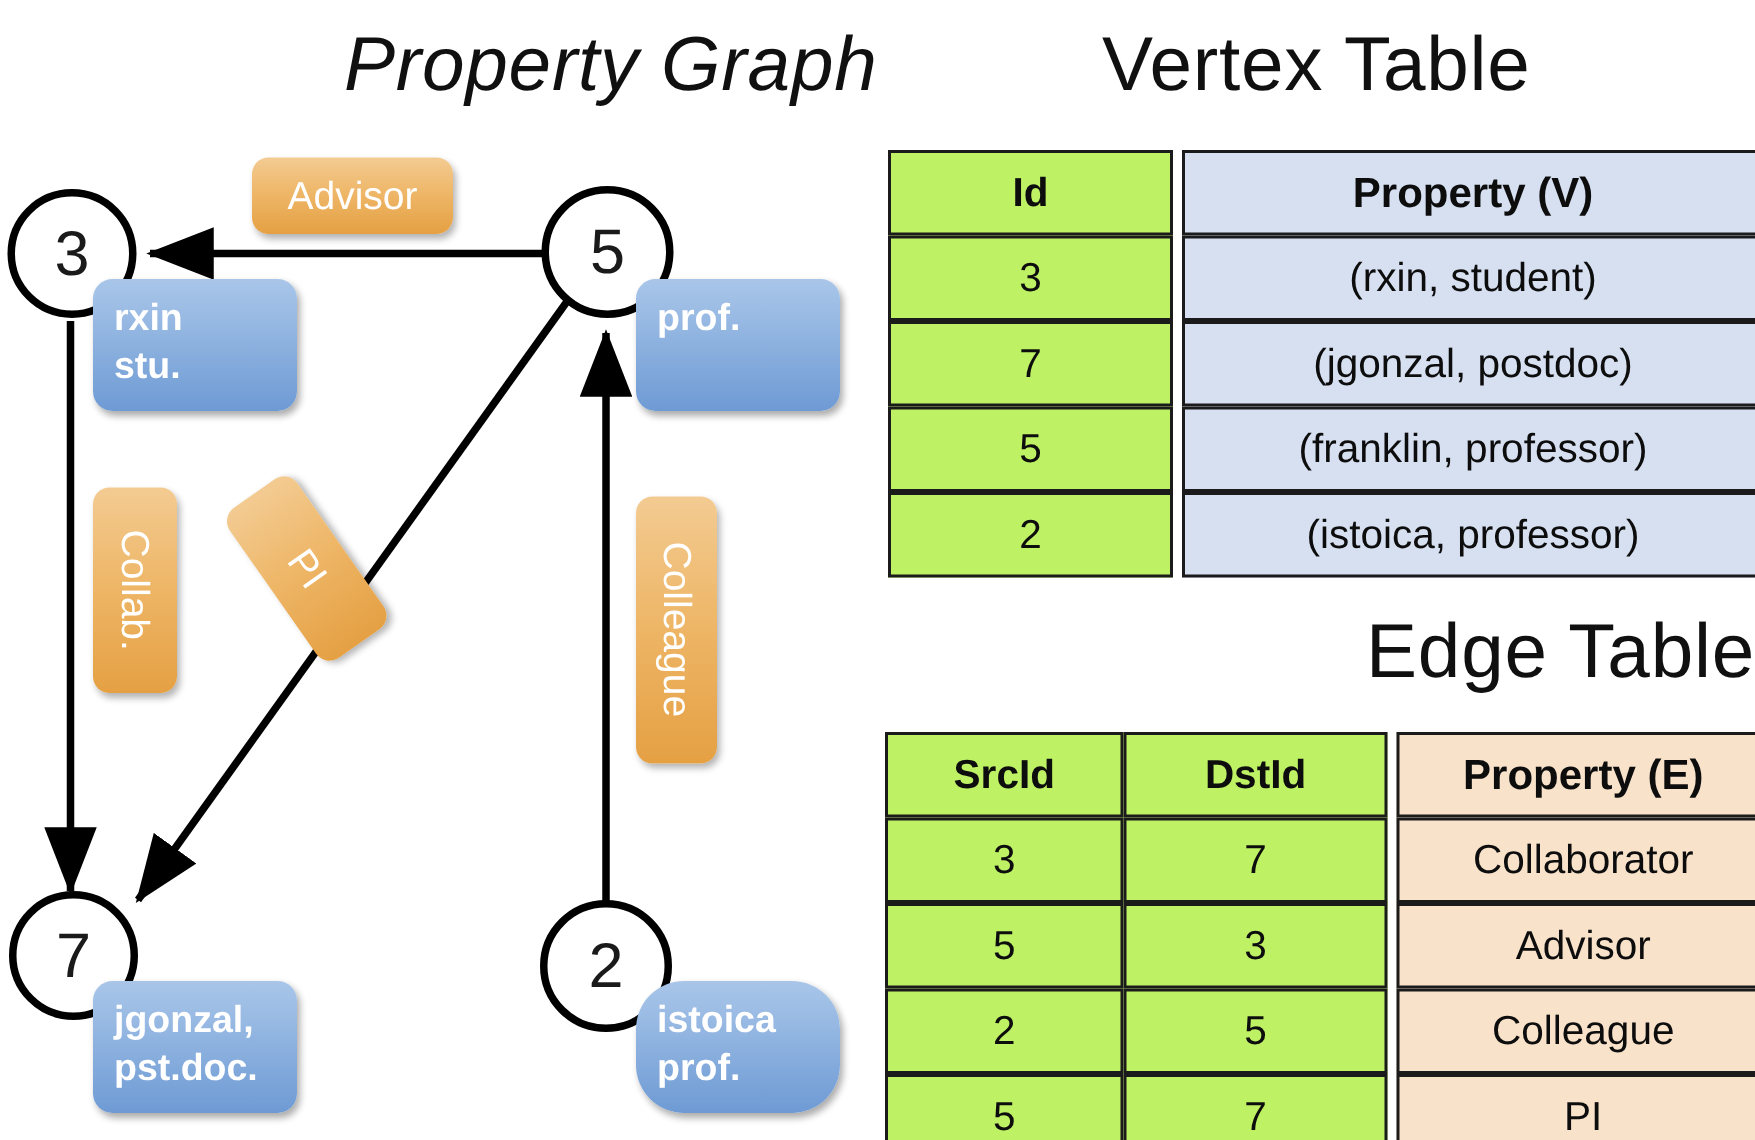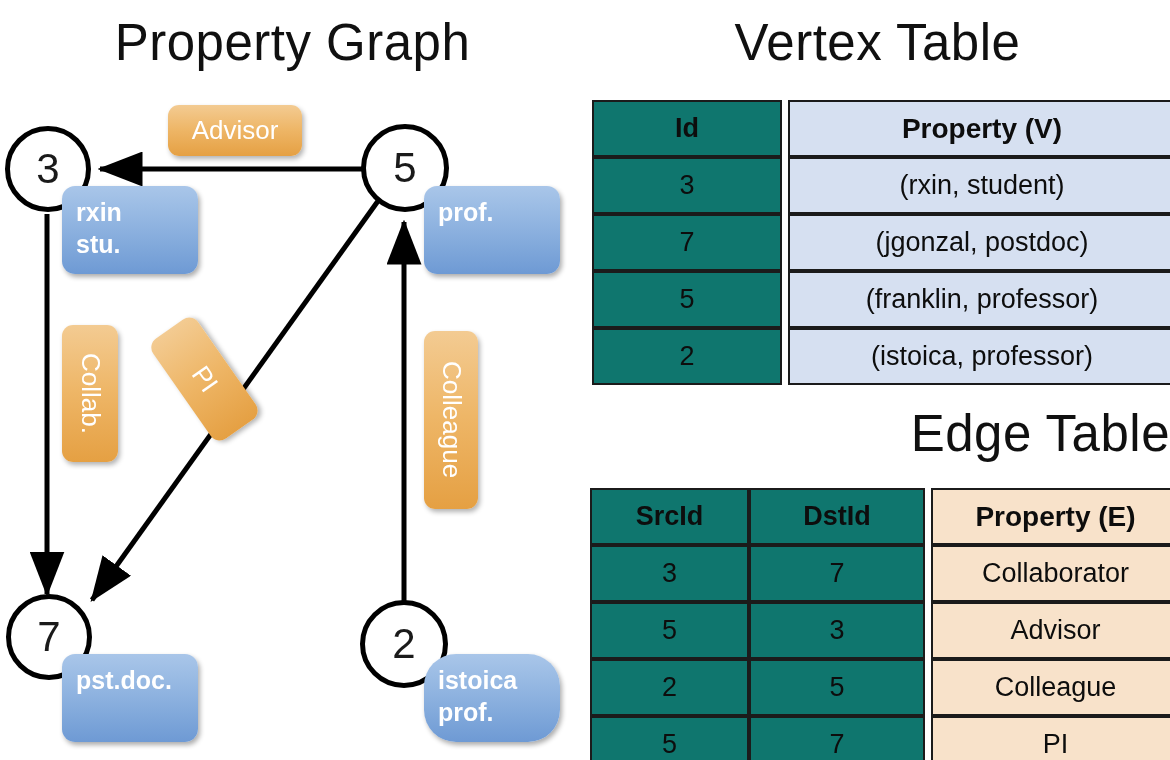--- a/index.html
+++ b/index.html
@@ -21,23 +21,24 @@
     position: absolute;
     font-family: "Liberation Sans", sans-serif;
     font-weight: 300;
     color: #101010;
     letter-spacing: 0.5px;
     white-space: nowrap;
   }
   #title-property-graph {
     left: 0; top: 14px;
     width: 585px;
-    text-align: center;
+    text-align: right;
     font-size: 51px;
     line-height: 58px;
+    font-style: italic;
   }
   #title-vertex-table {
     left: 585px; top: 14px;
     width: 585px;
     text-align: center;
     font-size: 51px;
     line-height: 58px;
   }
   #title-edge-table {
     left: 585px; top: 405px;
@@ -121,21 +122,21 @@
     border-spacing: 0;
     table-layout: fixed;
   }
   .db-table td, .db-table th {
     border: 2px solid #1b1b1b;
     text-align: center;
     font-family: "Liberation Sans", sans-serif;
     font-weight: 300;
     color: #0d0d0d;
     padding: 0;
-    background: #0f766e;
+    background: #bef264;
   }
   .db-table th {
     font-weight: bold;
   }
   .sep-col { border: none !important; background: transparent !important; width: 6px; }
 
   #vertex-table { left: 592px; top: 100px; width: 576px; }
   #vertex-table th, #vertex-table td { height: 53px; font-size: 27px; }
   #vertex-table .c-id { width: 186px; }
   #vertex-table .c-prop { width: 384px; background: #d6e0f1; }
@@ -185,20 +186,21 @@
   </div>
 
   <div class="prop-box" style="left:62px; top:186px; width:136px; height:88px;">
     <div>rxin</div>
     <div>stu.</div>
   </div>
   <div class="prop-box" style="left:424px; top:186px; width:136px; height:88px;">
     <div>prof.</div>
   </div>
   <div class="prop-box" style="left:62px; top:654px; width:136px; height:88px;">
+    <div>jgonzal,</div>
     <div>pst.doc.</div>
   </div>
   <div class="prop-box" style="left:424px; top:654px; width:136px; height:88px;border-radius:32px;">
     <div>istoica</div>
     <div>prof.</div>
   </div>
 
   <div class="edge-label" style="left:168px; top:105px; width:134px; height:51px;">Advisor</div>
 
   <div class="edge-label rot90" style="left:62px; top:325px; width:56px; height:137px;">Collab.</div>

